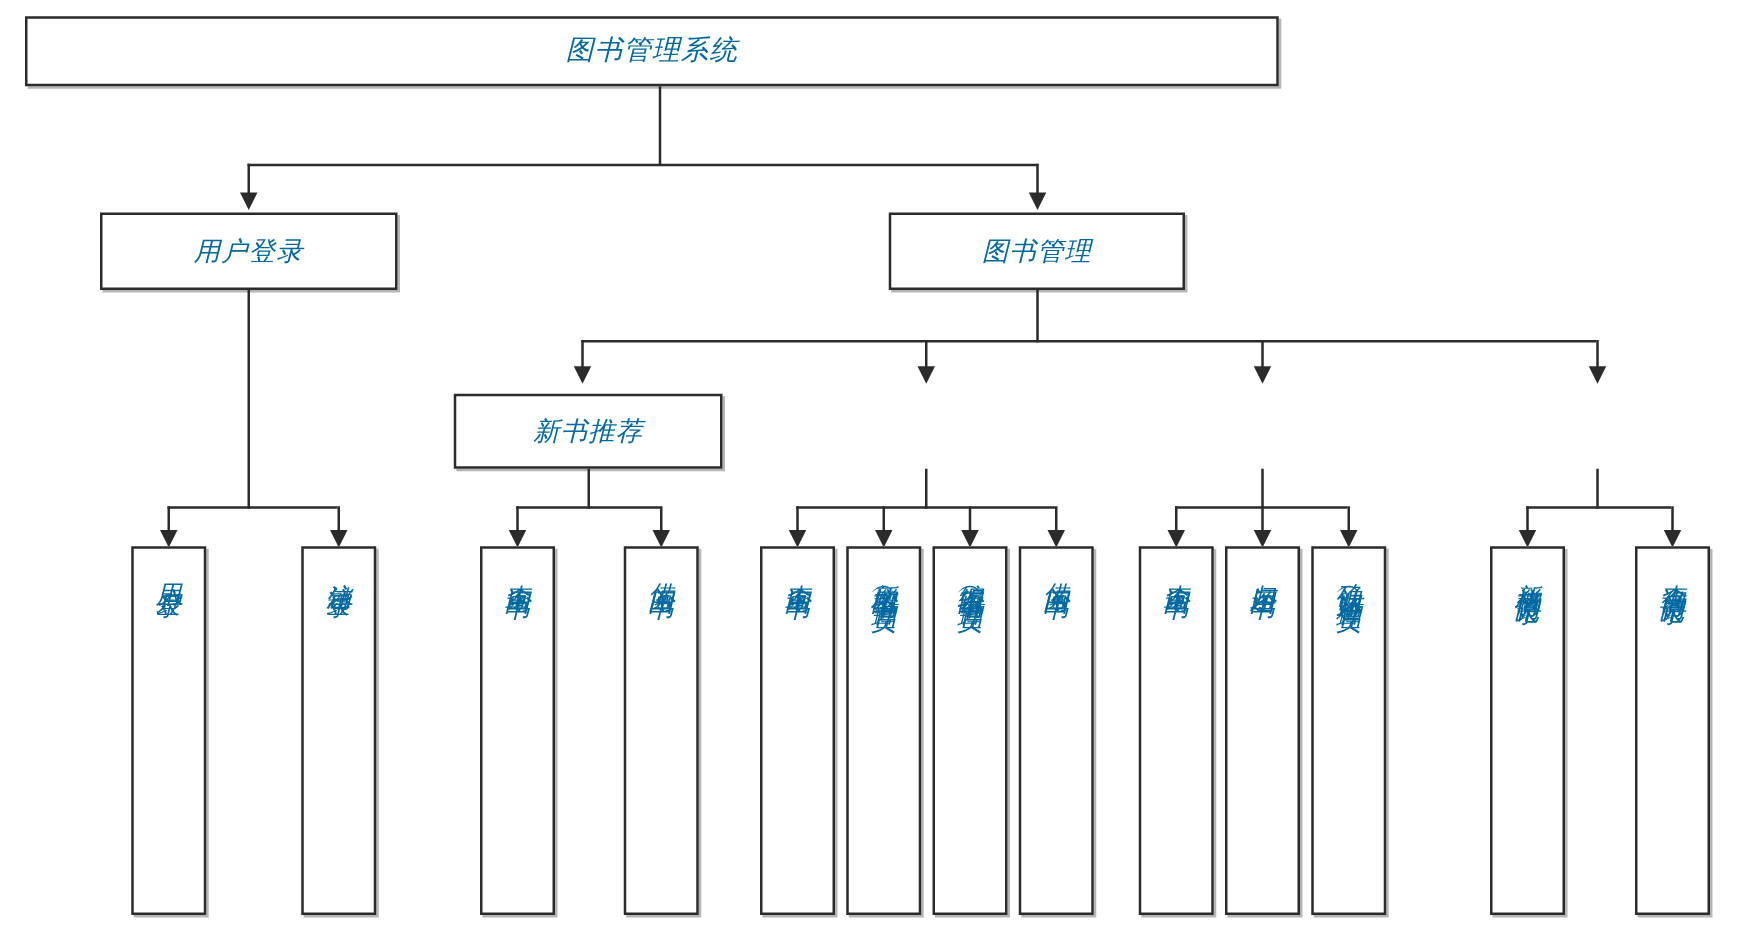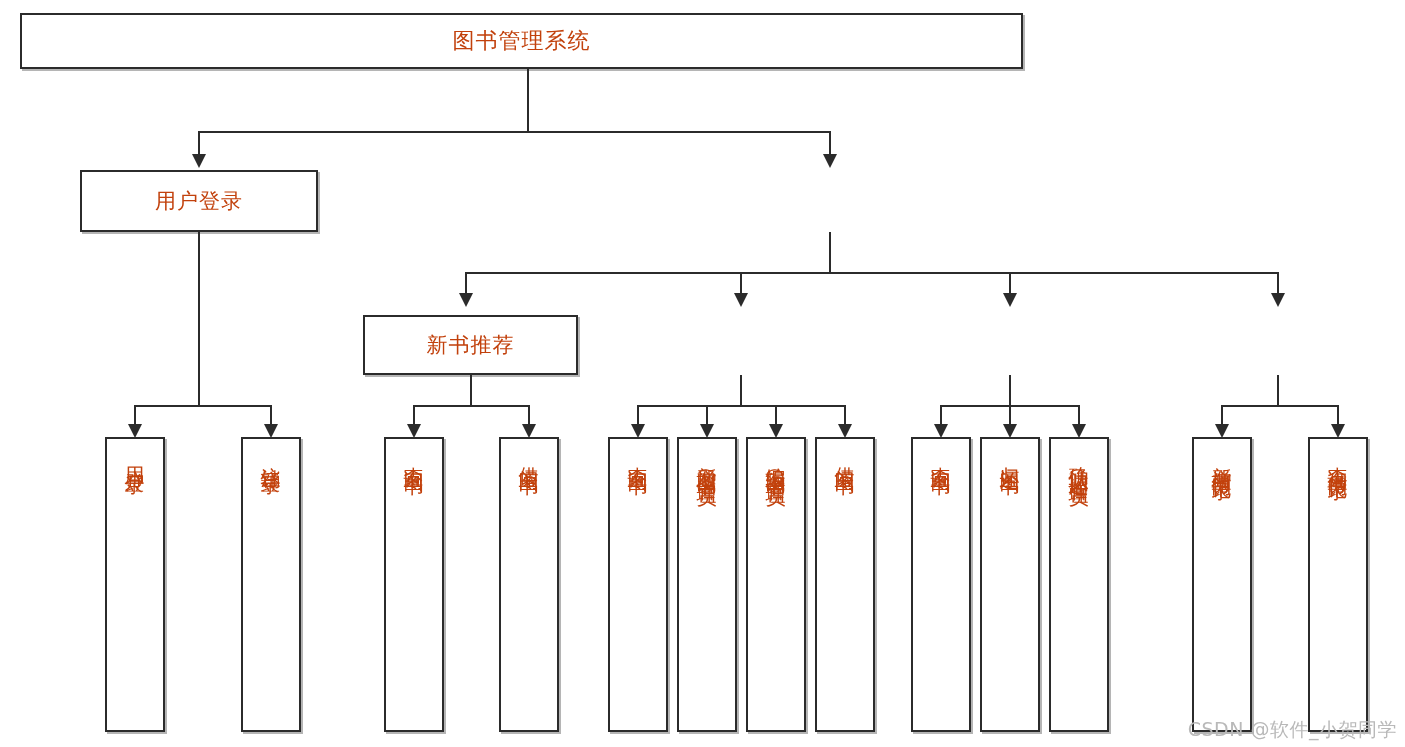--- a/index.html
+++ b/index.html
@@ -21,21 +21,22 @@
   
   .node {
     position: absolute;
     box-sizing: border-box;
     background: #ffffff;
     border: 2px solid #2b2b2b;
     box-shadow: 2px 2px 0 0 rgba(120,120,120,0.55);
     display: flex;
     align-items: center;
     justify-content: center;
-    color: #c2410c;
+    color: #0369a1;
+    font-style: italic;
   }
   .node .label {
     font-size: 21px;
     line-height: 1.25;
     letter-spacing: 1px;
     white-space: nowrap;
   }
   
   .node.root .label { font-size: 22px; }
   
@@ -91,20 +92,23 @@
 
   <div class="ln v" style="left:527px; top:69px; height:63px;"></div>
   <div class="ln h" style="left:198px; top:131px; width:632px;"></div>
   <div class="ln v" style="left:198px; top:131px; height:25px;"></div>
   <div class="arrow" style="left:192px; top:154px;"></div>
   <div class="ln v" style="left:829px; top:131px; height:25px;"></div>
   <div class="arrow" style="left:823px; top:154px;"></div>
 
   <div class="node" style="left:80px; top:170px; width:238px; height:62px;">
     <span class="label">用户登录</span>
+  </div>
+  <div class="node" style="left:711px; top:170px; width:237px; height:62px;">
+    <span class="label">图书管理</span>
   </div>
 
   <div class="ln v" style="left:198px; top:232px; height:175px;"></div>
   <div class="ln h" style="left:134px; top:405px; width:136px;"></div>
   <div class="ln v" style="left:134px; top:405px; height:22px;"></div>
   <div class="arrow" style="left:128px; top:424px;"></div>
   <div class="ln v" style="left:270px; top:405px; height:22px;"></div>
   <div class="arrow" style="left:264px; top:424px;"></div>
 
   <div class="ln v" style="left:829px; top:232px; height:42px;"></div>
@@ -193,15 +197,14 @@
     <span class="label">确认归还（管理员）</span>
   </div>
 
   <div class="node leaf" style="left:1192px; top:437px; width:60px; height:295px;">
     <span class="label">新增借阅记录</span>
   </div>
   <div class="node leaf" style="left:1308px; top:437px; width:60px; height:295px;">
     <span class="label">查询借阅记录</span>
   </div>
 
-  <div id="watermark">CSDN @软件_小贺同学</div>
 
 </div>
 
 </body></html>

